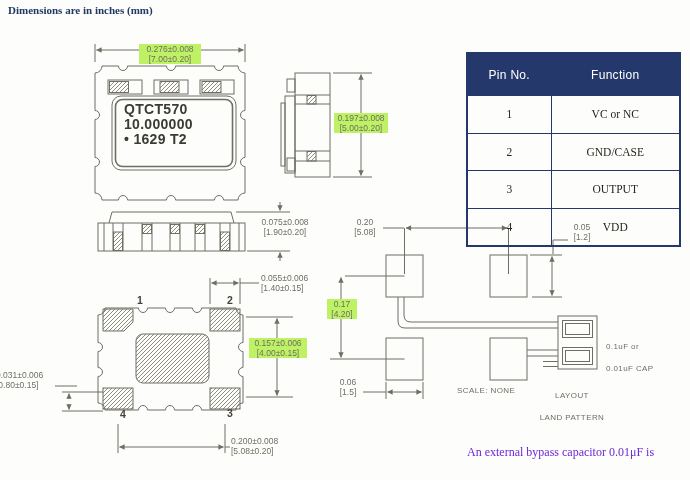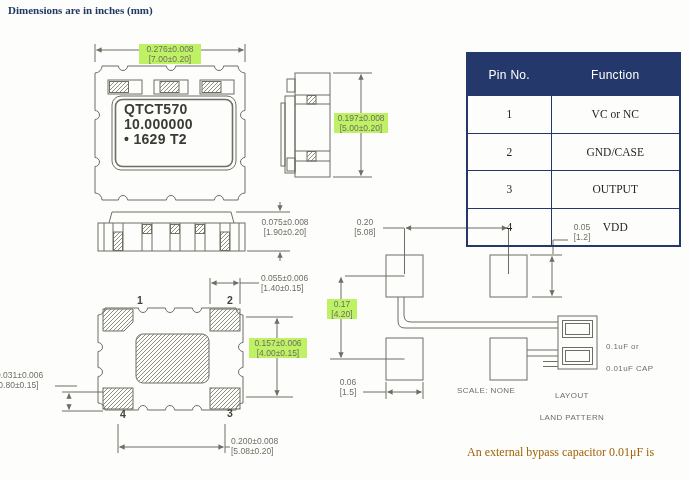--- a/index.html
+++ b/index.html
@@ -13,21 +13,21 @@
   .dim{font-size:8.5px;line-height:10px;color:#6f6e64;text-align:center;}
   .dim span{display:block;}
   .dim.left{text-align:left;}
   .bg{background:#bef264;}
   .pkg-text{font-weight:bold;color:#3b3a33;font-size:14px;letter-spacing:.3px;line-height:15px;}
   .pin-num{font-weight:bold;color:#44423a;font-size:10.5px;}
   .title{font-family:"Liberation Serif",serif;font-weight:bold;font-size:11px;color:#1f3864;}
   .tiny{font-size:8px;line-height:10px;color:#6f6e64;letter-spacing:.4px;text-align:center;}
   .tiny span{display:block;margin-top:12px;}
   .tiny.left{text-align:left;}
-  .note{font-family:"Liberation Serif",serif;font-size:12px;color:#a16207;line-height:15px;}
+  .note{font-family:"Liberation Serif",serif;font-size:12px;color:#6d28d9;line-height:15px;}
   table.pins{position:absolute;left:466px;top:52px;border-collapse:collapse;border:2px solid #24386b;
              font-size:12px;table-layout:fixed;}
   table.pins th{background:#24386b;color:#fff;font-weight:normal;height:21px;letter-spacing:.3px;
                 font-family:"Liberation Sans",sans-serif;}
   table.pins td{font-family:"Liberation Serif",serif;color:#26261f;text-align:center;height:16.5px;
                 font-size:11.5px;}
   table.pins th,table.pins td{border:1px solid #24386b;padding:10px 4px;}
 </style>
 </head>
 <body>

